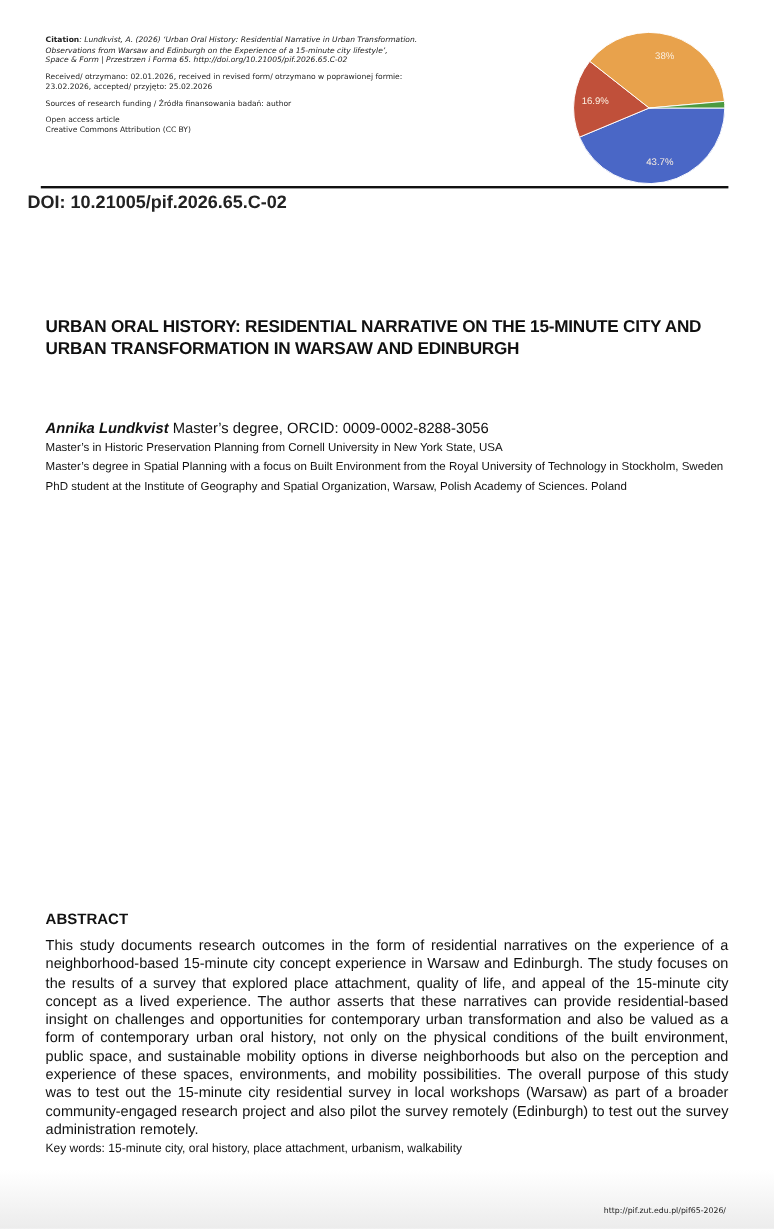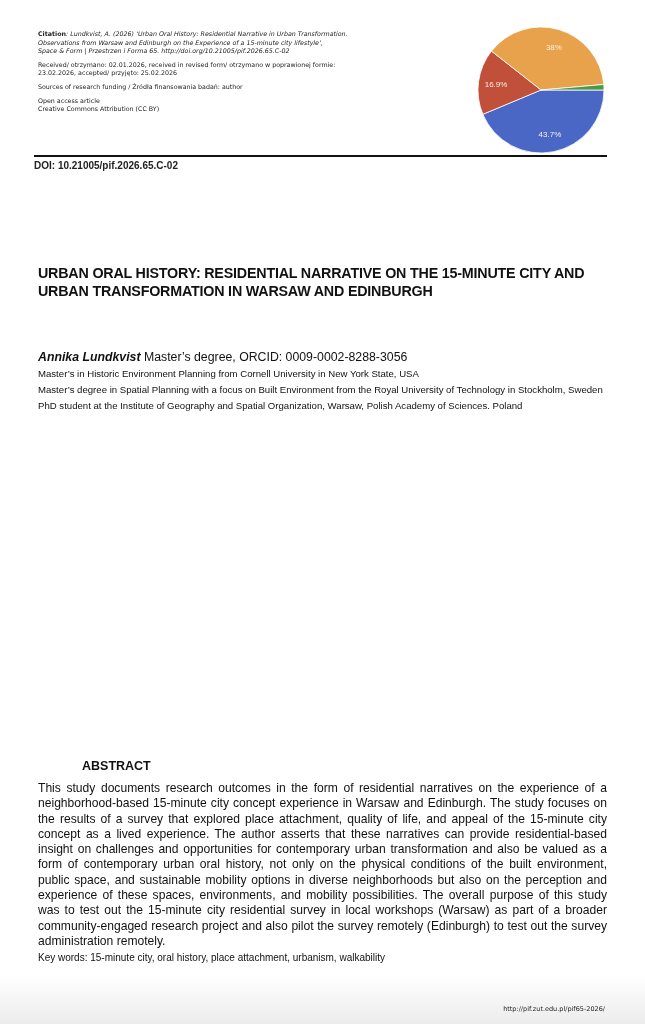--- a/index.html
+++ b/index.html
@@ -17,33 +17,33 @@
   .header-info .gap { margin-top: 5px; }
   .citation-label { font-weight: bold; font-style: normal; }
   .ital { font-style: italic; }
   .pie-wrap { position: absolute; left: 470px; top: 20px; width: 145px; height: 140px; }
   .pie-wrap svg { display: block; }
   .pie-label { font-family: "Liberation Sans", sans-serif; font-size: 8px; fill: #fbefe0; }
   .rule {
     position: absolute; left: 34px; top: 155px; width: 573px; height: 2px; background: #111;
   }
   .doi {
-    position: absolute; left: 34px; top: 160px;
-    font-size: 10px; font-weight: bold; color: #222;
+    position: absolute; left: 23px; top: 160px;
+    font-size: 15px; font-weight: bold; color: #222;
   }
   .title {
     position: absolute; left: 38px; top: 264px; width: 580px;
     font-size: 14.3px; font-weight: bold; line-height: 18px; letter-spacing: -0.2px; color: #111;
   }
   .author-block { position: absolute; left: 38px; top: 350px; width: 580px; }
   .author-line { font-size: 12.3px; margin: 0 0 4px 0; color: #111; }
   .author-name { font-weight: bold; font-style: italic; }
   .aff { font-size: 9.6px; line-height: 12px; margin: 0 0 4px 0; color: #111; }
   .abstract-heading {
-    position: absolute; left: 38px; top: 759px; font-size: 12.5px; font-weight: bold; color: #111; margin-left: 44px;
+    position: absolute; left: 38px; top: 759px; font-size: 12.5px; font-weight: bold; color: #111;
   }
   .abstract-body {
     position: absolute; left: 38px; top: 781px; width: 569px;
     font-size: 12.1px; line-height: 15.3px; text-align: justify; color: #111; margin: 0;
   }
   .keywords {
     position: absolute; left: 38px; top: 952px; font-size: 10px; color: #111;
   }
   .footer-band {
     position: absolute; left: 0; top: 975px; width: 645px; height: 49px;
@@ -78,21 +78,21 @@
     </svg>
 </div>
 
 <div class="rule"></div>
 <div class="doi">DOI: 10.21005/pif.2026.65.C-02</div>
 
 <div class="title">URBAN ORAL HISTORY: RESIDENTIAL NARRATIVE ON THE 15-MINUTE CITY AND URBAN TRANSFORMATION IN WARSAW AND EDINBURGH</div>
 
 <div class="author-block">
   <p class="author-line"><span class="author-name">Annika Lundkvist</span><span> Master’s degree, ORCID: 0009-0002-8288-3056</span></p>
-  <p class="aff">Master’s in Historic Environment Planning from Cornell University in New York State, USA</p>
+  <p class="aff">Master’s in Historic Preservation Planning from Cornell University in New York State, USA</p>
   <p class="aff">Master’s degree in Spatial Planning with a focus on Built Environment from the Royal University of Technology in Stockholm, Sweden</p>
   <p class="aff">PhD student at the Institute of Geography and Spatial Organization, Warsaw, Polish Academy of Sciences. Poland</p>
 </div>
 
 <div class="abstract-heading">ABSTRACT</div>
 <p class="abstract-body">This study documents research outcomes in the form of residential narratives on the experience of a neighborhood-based 15-minute city concept experience in Warsaw and Edinburgh. The study focuses on the results of a survey that explored place attachment, quality of life, and appeal of the 15-minute city concept as a lived experience. The author asserts that these narratives can provide residential-based insight on challenges and opportunities for contemporary urban transformation and also be valued as a form of contemporary urban oral history, not only on the physical conditions of the built environment, public space, and sustainable mobility options in diverse neighborhoods but also on the perception and experience of these spaces, environments, and mobility possibilities. The overall purpose of this study was to test out the 15-minute city residential survey in local workshops (Warsaw) as part of a broader community-engaged research project and also pilot the survey remotely (Edinburgh) to test out the survey administration remotely.</p>
 <div class="keywords">Key words: 15-minute city, oral history, place attachment, urbanism, walkability</div>
 
 <div class="footer-band"></div>
 <div class="footer-url">http://pif.zut.edu.pl/pif65-2026/</div>

